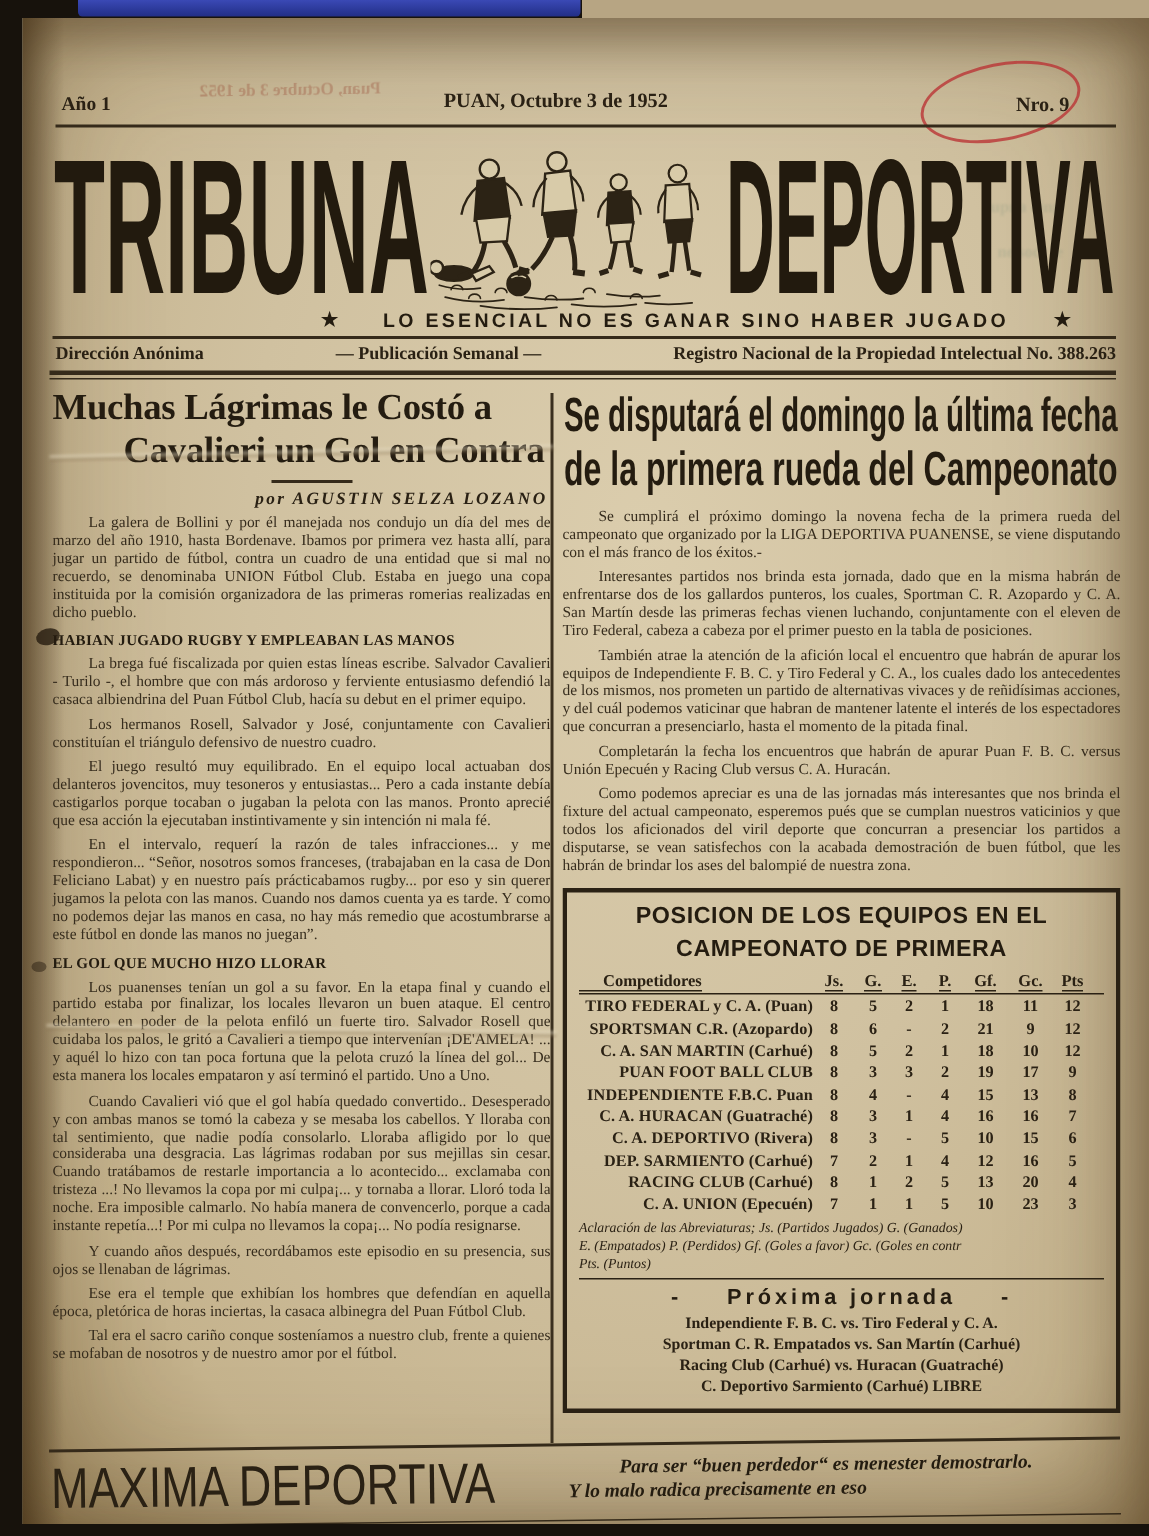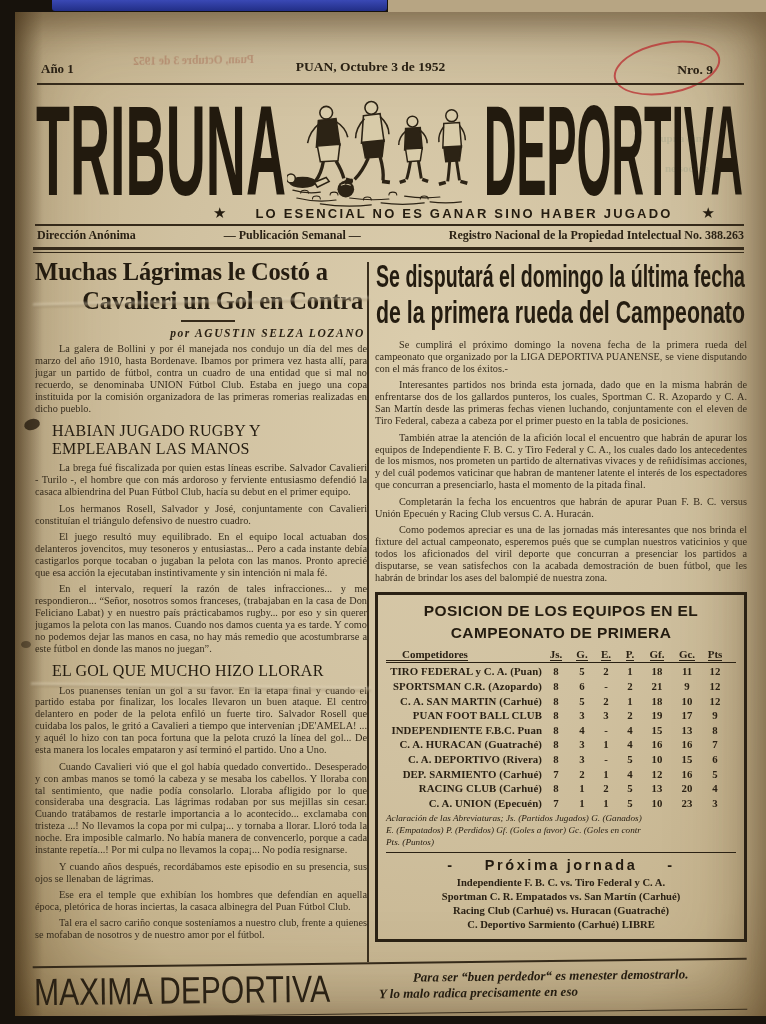--- a/index.html
+++ b/index.html
@@ -51,21 +51,21 @@
   .colL { position:absolute; left:20px;  top:246px; width:332px; height:708px; overflow:hidden; }
   .colR { position:absolute; left:360px; top:246px; width:372px; height:708px; overflow:hidden; }
   .col-divider { position:absolute; left:352px; top:250px; width:1.5px; height:700px; background:#3a2f1e; }
 
   .l-title { font-size:24.5px; font-weight:bold; line-height:1.18; color:#241c10; letter-spacing:-.2px; }
   .l-title .t2 { display:block; text-align:right; padding-right:4px; }
   .t-underline { width:54px; height:2px; background:#352a1a; margin:4px 0 2px 146px; }
   .byline { text-align:right; font-style:italic; font-weight:bold; font-size:11.5px; letter-spacing:1.6px; color:#2a2114; margin:5px 2px 3px 0; }
 
   .body-p { font-size:10.3px; line-height:1.16; text-align:justify; text-indent:24px; color:#362c1d; margin:4.5px 0; }
-  .subhead { font-size:16px; font-weight:normal; letter-spacing:.2px; color:#241c10; margin:7px 17px 2px; }
+  .subhead { font-size:10px; font-weight:bold; letter-spacing:.2px; color:#241c10; margin:7px 0 2px; }
 
   .r-title-svg { display:block; }
   .colR .body-p:first-of-type { margin-top:7px; }
 
   
   .standings { margin-top:8px; border:3px solid #2a2114; padding:5px 8px 7px; }
   .st-title { text-align:center; font-family:"Liberation Sans", sans-serif; font-weight:bold;
     font-size:15.5px; letter-spacing:.4px; line-height:1.45; color:#241c10; }
   .st-grid { display:grid; grid-template-columns:156px 28px 24px 24px 24px 30px 30px 26px; align-items:end; }
   .st-head { margin-top:3px; border-bottom:1.5px solid #2a2114; padding-bottom:1px; }

